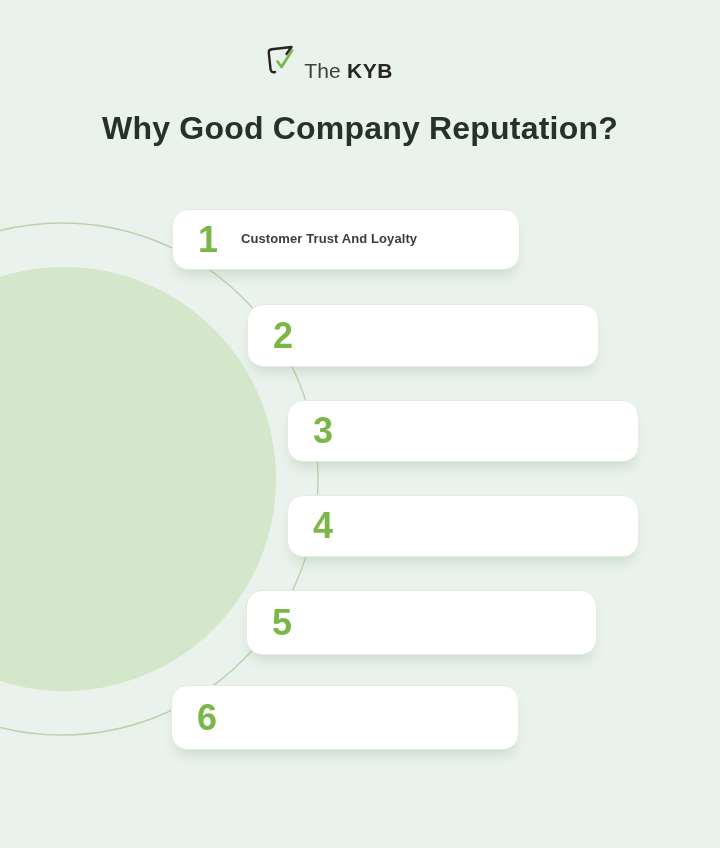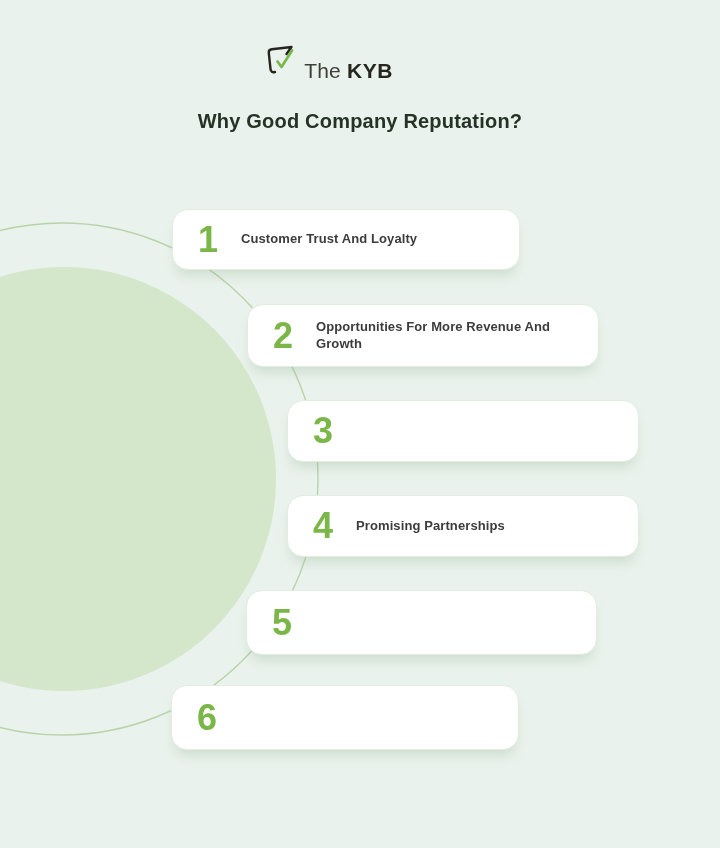--- a/index.html
+++ b/index.html
@@ -15,21 +15,21 @@
     position:absolute;top:36px;left:0;width:658px;
     display:flex;align-items:center;justify-content:center;gap:9px;z-index:2;
   }
   .logo-icon{width:30px;height:31px;display:block;}
   .logo-text{font-size:21px;color:#35352f;letter-spacing:.2px;display:flex;gap:6px;align-items:baseline;}
   .logo-the{font-weight:400;color:#3f3f39;}
   .logo-kyb{font-weight:800;color:#26261f;letter-spacing:.5px;margin-top:23px;}
   
   .page-title{
     position:absolute;top:110px;left:0;width:720px;text-align:center;
-    font-size:20px;font-weight:800;color:#253226;letter-spacing:.2px;z-index:2;
+    font-size:32px;font-weight:800;color:#253226;letter-spacing:.2px;z-index:2;
   }
   
   .card{
     position:absolute;z-index:3;
     background:#ffffff;border:1px solid #e2ece0;border-radius:16px;
     box-shadow:0 9px 12px -4px rgba(110,145,100,.22);
     display:flex;align-items:center;
     padding:0 14px 0 18px;box-sizing:border-box;
   }
   .card-number{
@@ -67,30 +67,28 @@
 
 <div class="page-title">Why Good Company Reputation?</div>
 
 <div class="card card1">
   <span class="card-number">1</span>
   <span class="card-label">Customer Trust And Loyalty</span>
 </div>
 
 <div class="card card2">
   <span class="card-number">2</span>
-  <span class="card-label">Opportunities For More Revenue And Growth</span>
 </div>
 
 <div class="card card3">
   <span class="card-number">3</span>
 </div>
 
 <div class="card card4">
   <span class="card-number">4</span>
-  <span class="card-label">Promising Partnerships</span>
 </div>
 
 <div class="card card5">
   <span class="card-number">5</span>
 </div>
 
 <div class="card card6">
   <span class="card-number">6</span>
 </div>
 

